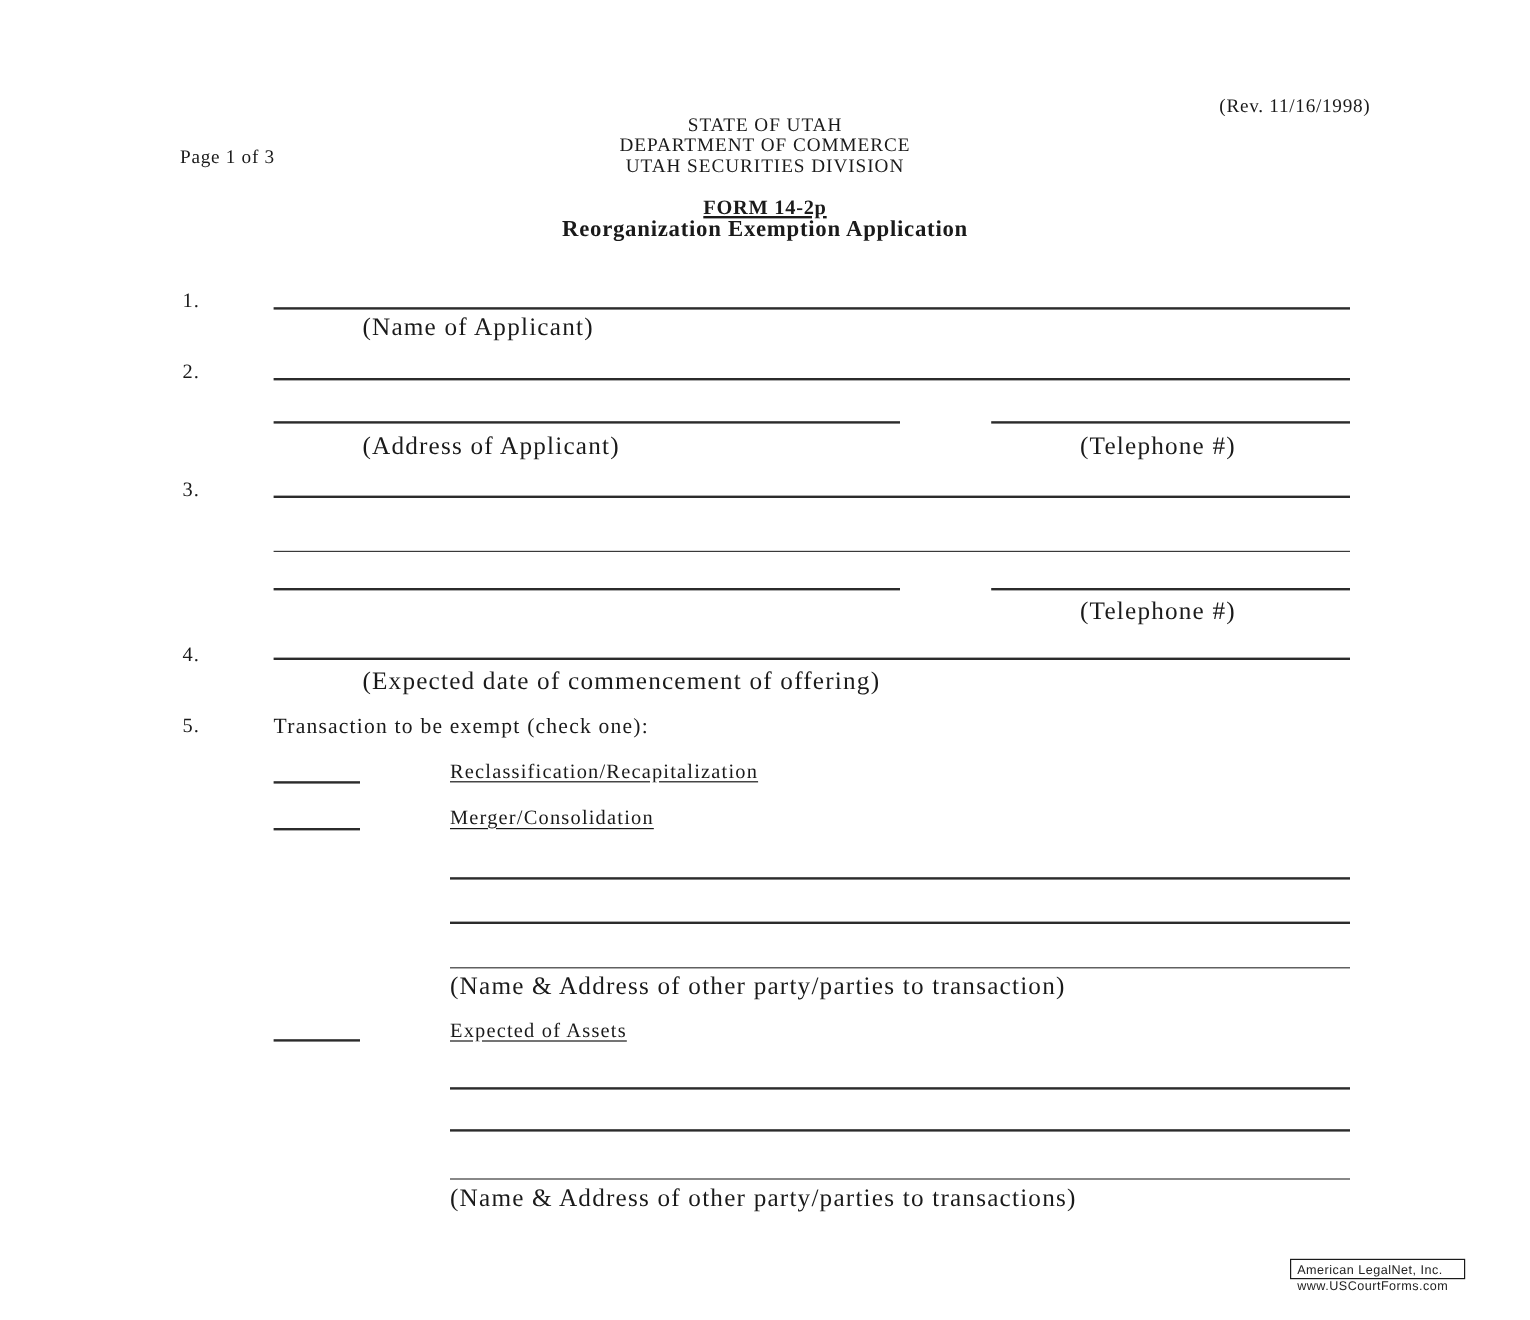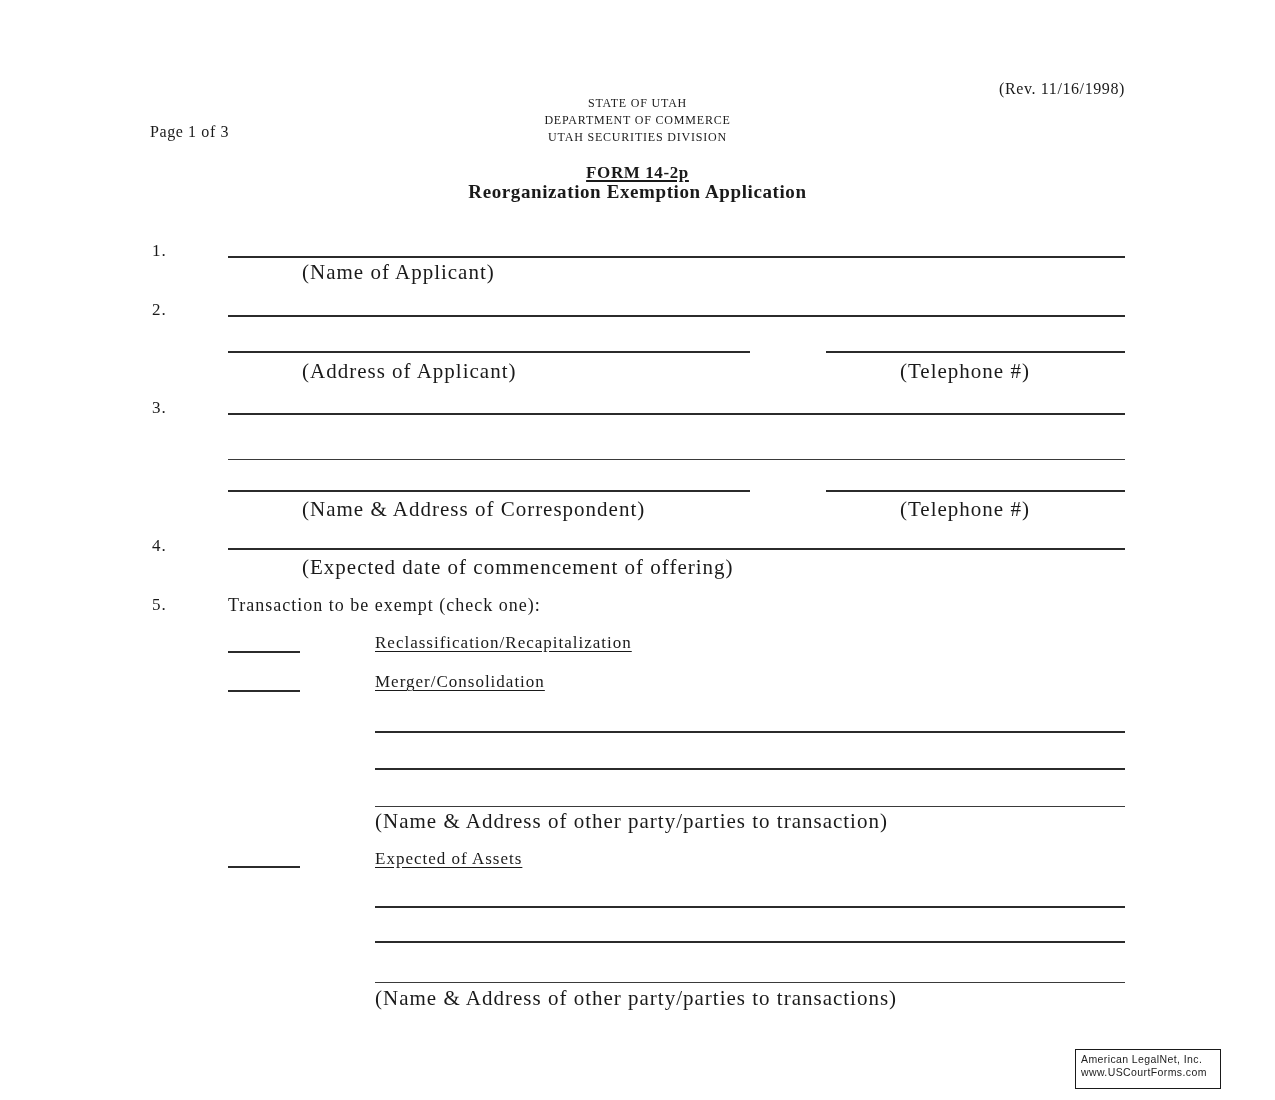--- a/index.html
+++ b/index.html
@@ -19,21 +19,21 @@
   .abs { position: absolute; }
 
   
   .hdr-small {
     font-size: 16px;
     letter-spacing: 0.6px;
   }
   .org-line {
     width: 100%;
     text-align: center;
-    font-size: 12px;
+    font-size: 16px;
     letter-spacing: 0.8px;
   }
   .form-number {
     width: 100%;
     text-align: center;
     font-size: 17px;
     font-weight: bold;
     letter-spacing: 0.6px;
     text-decoration: underline;
     text-decoration-thickness: 2px;
@@ -92,21 +92,21 @@
     padding: 3px 5px;
     box-sizing: border-box;
   }
 </style>
 </head>
 <body>
 
 <div class="page">
 
   <div class="abs hdr-small" style="left:150px; top:80px;margin-top:43px;">Page 1 of 3</div>
-  <div class="abs hdr-small" style="right:150px; top:80px;">(Rev. 11/16/1998)</div>
+  <div class="abs hdr-small" style="right:133px; top:80px;">(Rev. 11/16/1998)</div>
 
   <div class="abs org-line" style="left:0; top:96px;">STATE OF UTAH</div>
   <div class="abs org-line" style="left:0; top:130px;">UTAH SECURITIES DIVISION</div>
   <div class="abs org-line" style="left:0; top:113px;">DEPARTMENT OF COMMERCE</div>
 
   <div class="abs form-number" style="left:0; top:163px;">FORM 14-2p</div>
   <div class="abs form-title" style="left:0; top:181px;">Reorganization Exemption Application</div>
 
   <div class="abs item-number" style="left:152px; top:241px;">1.</div>
   <div class="abs rule" style="left:228px; top:256px; width:897px;"></div>
@@ -117,21 +117,20 @@
   <div class="abs rule" style="left:228px; top:351px; width:522px;"></div>
   <div class="abs rule" style="left:826px; top:351px; width:299px;"></div>
   <div class="abs caption" style="left:302px; top:359px;">(Address of Applicant)</div>
   <div class="abs caption" style="left:900px; top:359px;">(Telephone #)</div>
 
   <div class="abs item-number" style="left:152px; top:398px;">3.</div>
   <div class="abs rule" style="left:228px; top:413px; width:897px;"></div>
   <div class="abs rule-thin" style="left:228px; top:459px; width:897px;"></div>
   <div class="abs rule" style="left:228px; top:490px; width:522px;"></div>
   <div class="abs rule" style="left:826px; top:490px; width:299px;"></div>
-  <div class="abs caption" style="left:302px; top:497px;">(Name &amp; Address of Correspondent)</div>
   <div class="abs caption" style="left:900px; top:497px;">(Telephone #)</div>
 
   <div class="abs item-number" style="left:152px; top:536px;">4.</div>
   <div class="abs rule" style="left:228px; top:548px; width:897px;"></div>
   <div class="abs caption" style="left:302px; top:555px;">(Expected date of commencement of offering)</div>
 
   <div class="abs item-number" style="left:152px; top:595px;">5.</div>
   <div class="abs body-text" style="left:228px; top:595px;">Transaction to be exempt (check one):</div>
 
   <div class="abs check-line" style="left:228px; top:651px; width:72px;"></div>
@@ -146,18 +145,18 @@
   <div class="abs caption" style="left:375px; top:809px;">(Name &amp; Address of other party/parties to transaction)</div>
 
   <div class="abs check-line" style="left:228px; top:866px; width:72px;"></div>
   <div class="abs option-label" style="left:375px; top:849px;">Expected of Assets</div>
 
   <div class="abs rule" style="left:375px; top:906px; width:750px;"></div>
   <div class="abs rule" style="left:375px; top:941px; width:750px;"></div>
   <div class="abs rule-thin" style="left:375px; top:982px; width:750px;"></div>
   <div class="abs caption" style="left:375px; top:986px;">(Name &amp; Address of other party/parties to transactions)</div>
 
-  <div class="abs vendor-box" style="left:1075px; top:1049px; width:146px; height:40px;">
+  <div class="abs vendor-box" style="left:1075px; top:1049px; width:146px; height:17px;">
     <div>American LegalNet, Inc.</div>
     <div>www.USCourtForms.com</div>
   </div>
 
 </div>
 
 </body></html>

